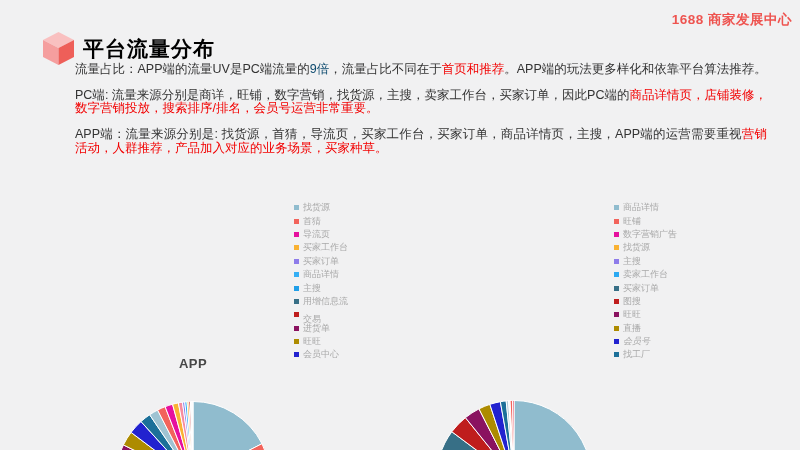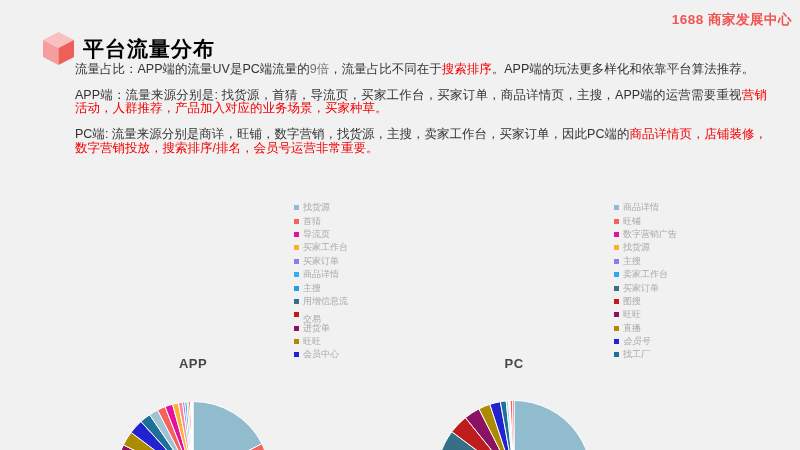--- a/index.html
+++ b/index.html
@@ -57,23 +57,23 @@
 <div class="title-row">
   <svg class="cube" viewBox="0 0 31 33" aria-hidden="true">
     <polygon id="cube-top" points="15.5,0 31,8 15.5,16 0,8" fill="#f9c0c0"></polygon>
     <polygon id="cube-left" points="0,8 15.5,16 15.5,33 0,25" fill="#f59e9e"></polygon>
     <polygon id="cube-right" points="15.5,16 31,8 31,25 15.5,33" fill="#ee5f59"></polygon>
   </svg>
   <div class="page-title">平台流量分布</div>
 </div>
 
 <div class="paras">
-    <div class="para"><span>流量占比：APP端的流量UV是PC端流量的</span><span class="red" style="color: #737373;">9倍</span><span>，流量占比不同在于</span><span class="red" style="color: rgb(242, 0, 0);">搜索排序</span><span>。APP端的玩法更多样化和依靠平台算法推荐。</span></div>
+    <div class="para"><span>流量占比：APP端的流量UV是PC端流量的</span><span class="red" style="color: #0c4a6e;">9倍</span><span>，流量占比不同在于</span><span class="red" style="color: rgb(242, 0, 0);">首页和推荐</span><span>。APP端的玩法更多样化和依靠平台算法推荐。</span></div>
+    <div class="para"><span>PC端: 流量来源分别是商详，旺铺，数字营销，找货源，主搜，卖家工作台，买家订单，因此PC端的</span><span class="red" style="color: rgb(242, 0, 0);">商品详情页，店铺装修，数字营销投放，搜索排序/排名，会员号运营非常重要。</span></div>
     <div class="para"><span>APP端：流量来源分别是: 找货源，首猜，导流页，买家工作台，买家订单，商品详情页，主搜，APP端的运营需要重视</span><span class="red" style="color: rgb(242, 0, 0);">营销活动，人群推荐，产品加入对应的业务场景，买家种草。</span></div>
-    <div class="para"><span>PC端: 流量来源分别是商详，旺铺，数字营销，找货源，主搜，卖家工作台，买家订单，因此PC端的</span><span class="red" style="color: rgb(242, 0, 0);">商品详情页，店铺装修，数字营销投放，搜索排序/排名，会员号运营非常重要。</span></div>
   </div>
 
 <div class="charts">
   <svg id="pie-app" class="pie-svg" width="160" height="160" viewBox="0 0 160 160">
       <path d="M 80 80 L 80.00 2.50 A 77.5 77.5 0 0 1 148.99 44.68 Z" fill="#90bcce"></path>
       <path d="M 80 80 L 148.99 44.68 A 77.5 77.5 0 0 1 154.08 102.77 Z" fill="#f2635b"></path>
       <path d="M 80 80 L 154.08 102.77 A 77.5 77.5 0 0 1 119.25 146.83 Z" fill="#e6109e"></path>
       <path d="M 80 80 L 119.25 146.83 A 77.5 77.5 0 0 1 75.18 157.35 Z" fill="#f9b233"></path>
       <path d="M 80 80 L 75.18 157.35 A 77.5 77.5 0 0 1 40.36 146.59 Z" fill="#8e7cea"></path>
       <path d="M 80 80 L 40.36 146.59 A 77.5 77.5 0 0 1 18.22 126.79 Z" fill="#35aff5"></path>
@@ -209,14 +209,13 @@
       </li>
       <li>
         <span class="sq" style="background: rgb(34, 34, 207);"></span>
         <span class="lb" style="color: rgb(169, 169, 169); font-style: italic;">会员号</span>
       </li>
       <li>
         <span class="sq" style="background: rgb(28, 112, 153);"></span>
         <span class="lb" style="color: rgb(169, 169, 169);">找工厂</span>
       </li>
     </ul>
-  <div id="label-pc" class="chart-label">PC</div>
 </div>
 
 </body></html>

